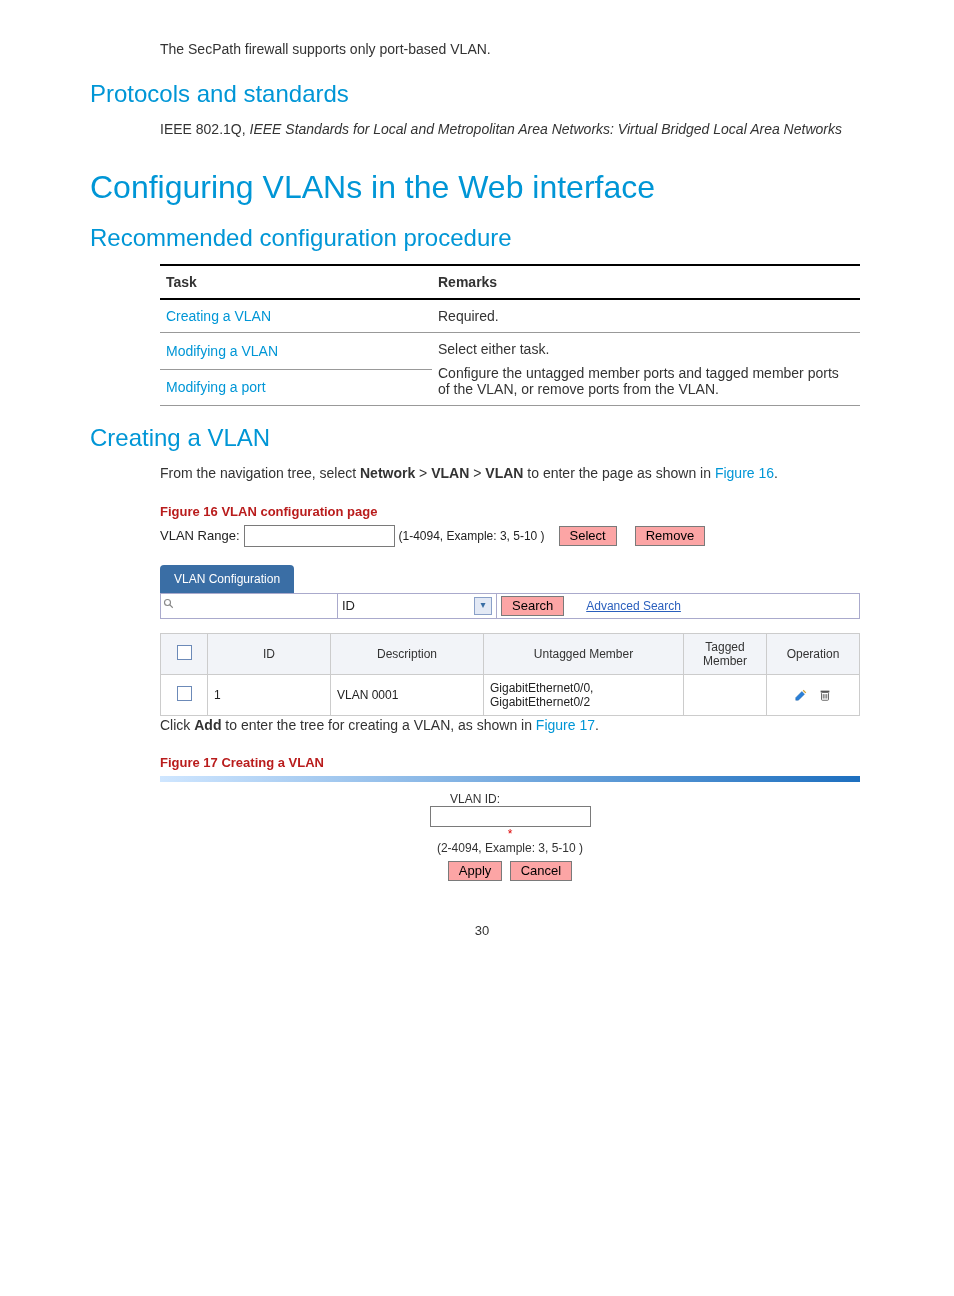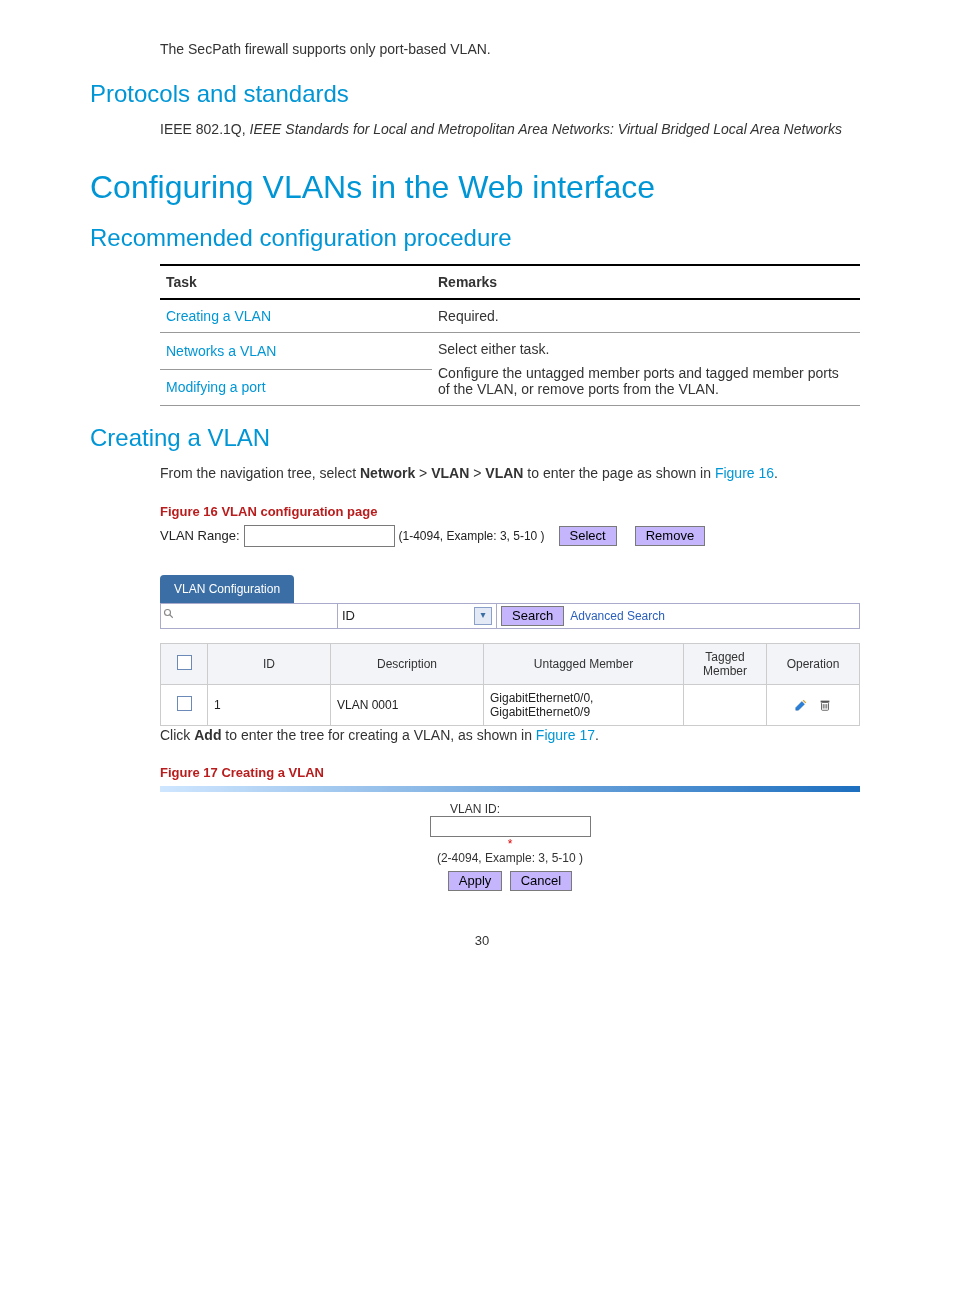--- a/index.html
+++ b/index.html
@@ -66,31 +66,31 @@
     margin-left: 70px;
     width: 700px;
     font-family: Arial, sans-serif;
     font-size: 13px;
     color: #222;
   }
   .fig16 .vlan-range-row {
     display: flex;
     align-items: center;
     gap: 4px;
-    margin-bottom: 28px;
+    margin-bottom: 18px;
   }
   .fig16 input.range-input {
     width: 145px;
     height: 18px;
     border: 1px solid #7a7a7a;
     font-size: 12px;
   }
   .fig16 .hint { font-size: 12px; }
   .win-btn {
-    background: #c4b5fd;
+    background: #fca5a5;
     border: 1px solid #7a7a7a;
     padding: 1px 10px;
     font-size: 13px;
     cursor: pointer;
     height: 20px;
     line-height: 16px;
   }
   .tab-container {
     display: flex;
     border-bottom: 1px solid #aac;
@@ -137,21 +137,22 @@
     height: 16px;
     background: #e3e9f5;
     border: 1px solid #8aa0c8;
     text-align: center;
     line-height: 14px;
     font-size: 10px;
     color: #3a6ea5;
   }
   .search-row .adv-link {
     color: #2a5fbd;
-    margin-left: 6px;
+    text-decoration: underline;
+    margin-left: 22px;
     font-size: 12px;
   }
   .vlan-table {
     border-collapse: collapse;
     width: 100%;
     margin-top: 14px;
   }
   .vlan-table th, .vlan-table td {
     border: 1px solid #ccc;
     font-size: 12px;
@@ -266,21 +267,21 @@
       <th style="width:260px">Task</th>
       <th>Remarks</th>
     </tr>
   </thead>
   <tbody>
     <tr>
       <td><span class="link-text">Creating a VLAN</span></td>
       <td>Required.</td>
     </tr>
     <tr>
-      <td><span class="link-text">Networks a VLAN</span></td>
+      <td><span class="link-text">Modifying a VLAN</span></td>
       <td rowspan="2" style="vertical-align:top">
         <div>Select either task.</div>
         <div style="margin-top:8px">Configure the untagged member ports and tagged member ports of the VLAN, or remove ports from the VLAN.</div>
       </td>
     </tr>
     <tr>
       <td><span class="link-text">Modifying a port</span></td>
     </tr>
   </tbody>
 </table>
@@ -338,21 +339,21 @@
         <th>Untagged Member</th>
         <th style="width:70px">Tagged Member</th>
         <th style="width:80px">Operation</th>
       </tr>
     </thead>
     <tbody>
       <tr>
         <td><span class="checkbox-box"></span></td>
         <td class="left">1</td>
         <td class="left">VLAN 0001</td>
-        <td class="left">GigabitEthernet0/0, GigabitEthernet0/9</td>
+        <td class="left">GigabitEthernet0/0, GigabitEthernet0/2</td>
         <td></td>
         <td>
           <span class="op-icon">
             <svg viewBox="0 0 16 16" width="14" height="14">
                 <path d="M2 11 L9 4 L12 7 L5 14 L2 14 Z" fill="#2a7fd8" stroke="#1a5f9e" stroke-width="0.5"></path>
                 <path d="M10 3 L13 6 L14 5 L11 2 Z" fill="#d0a030"></path>
               </svg>
           </span>
           &nbsp;
           <span class="op-icon">

